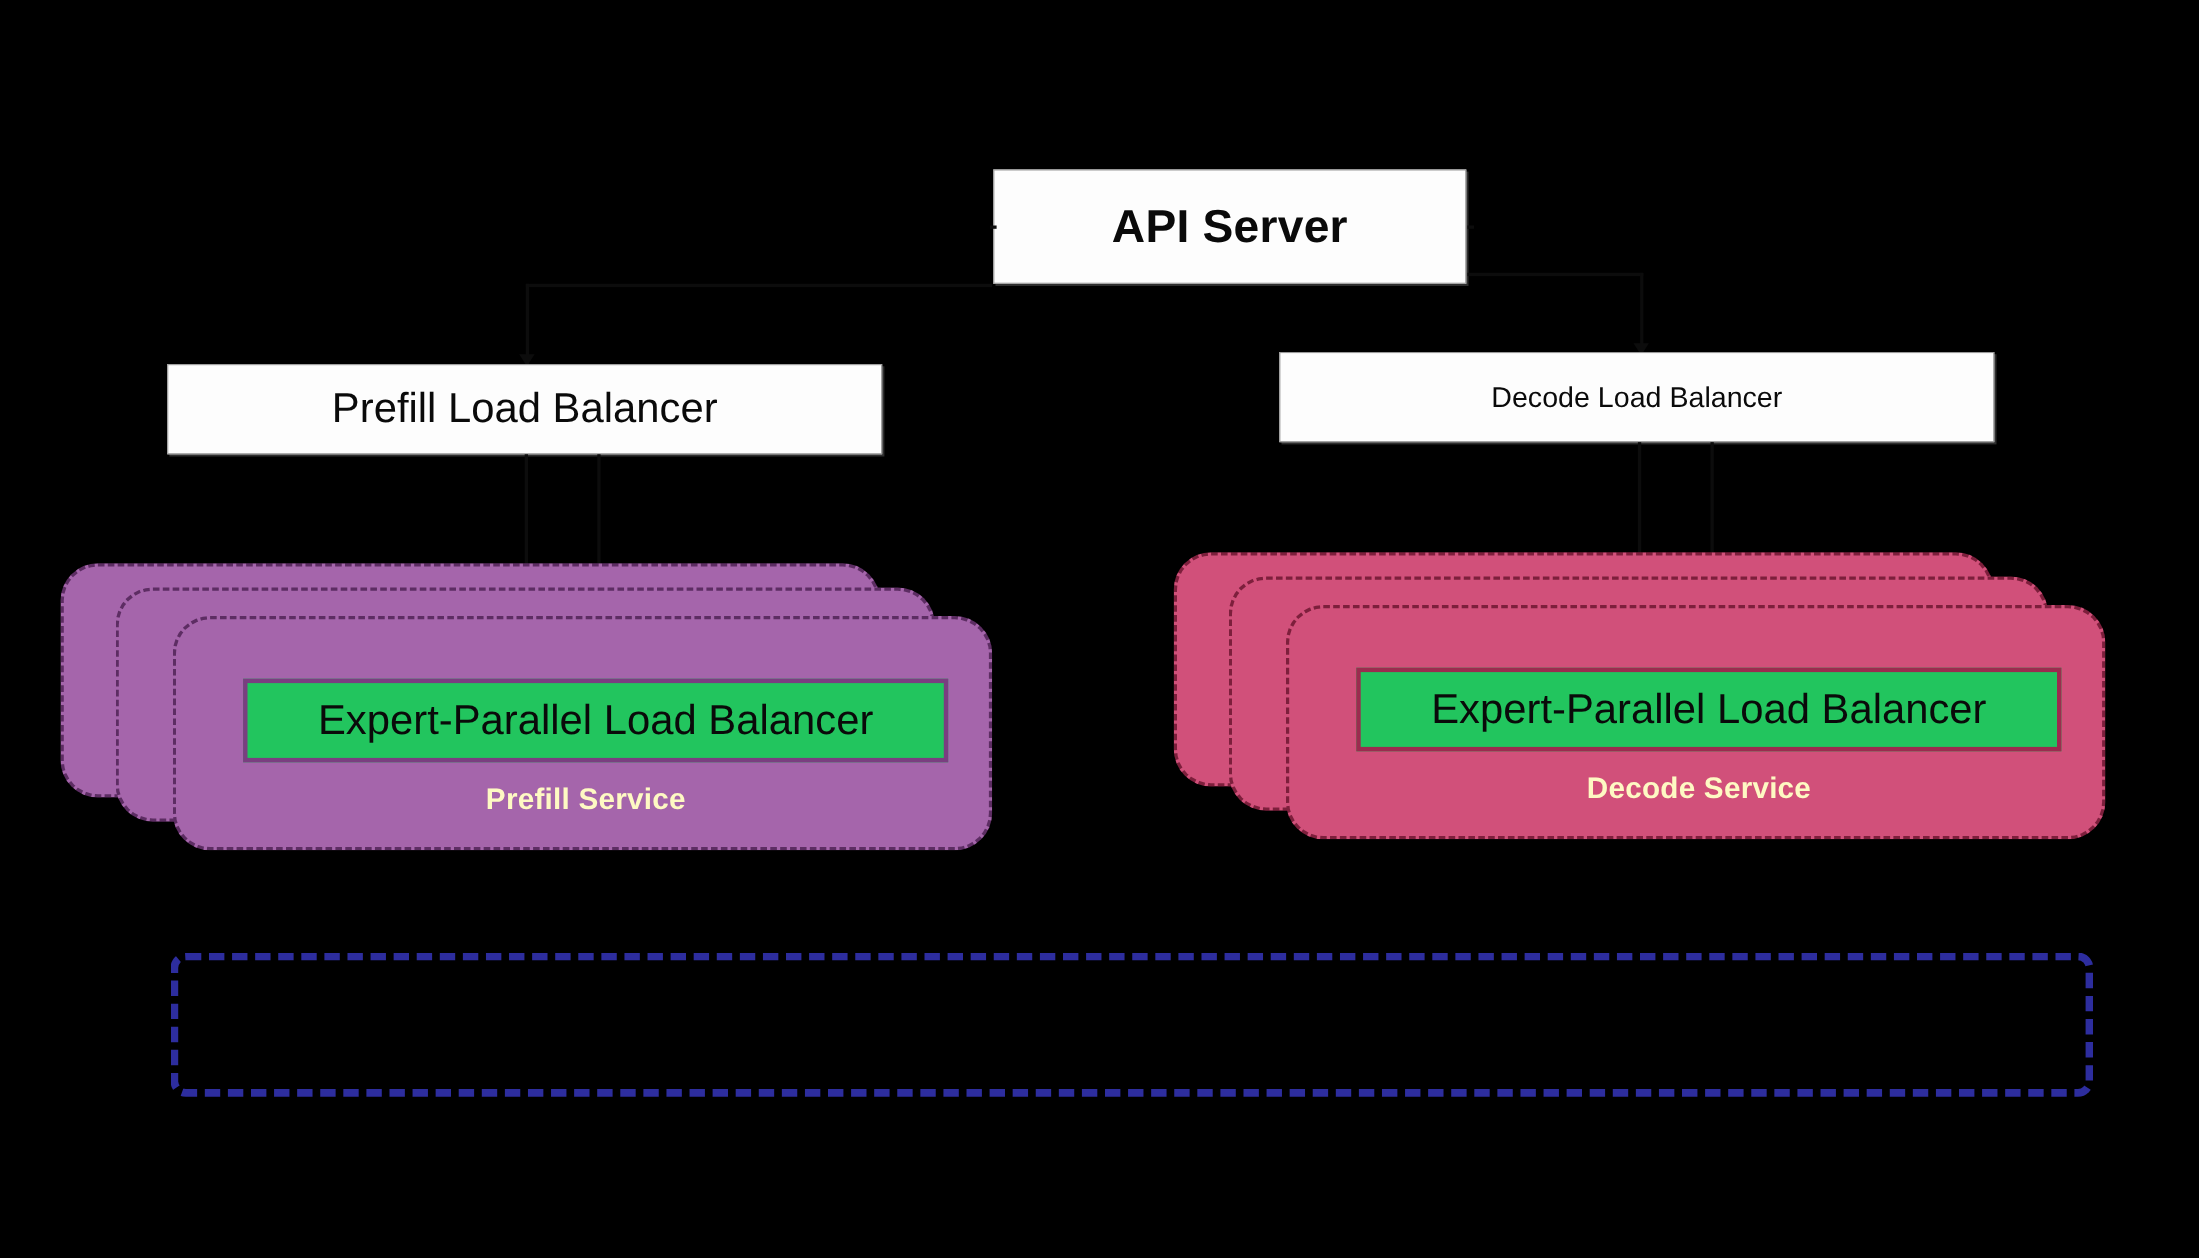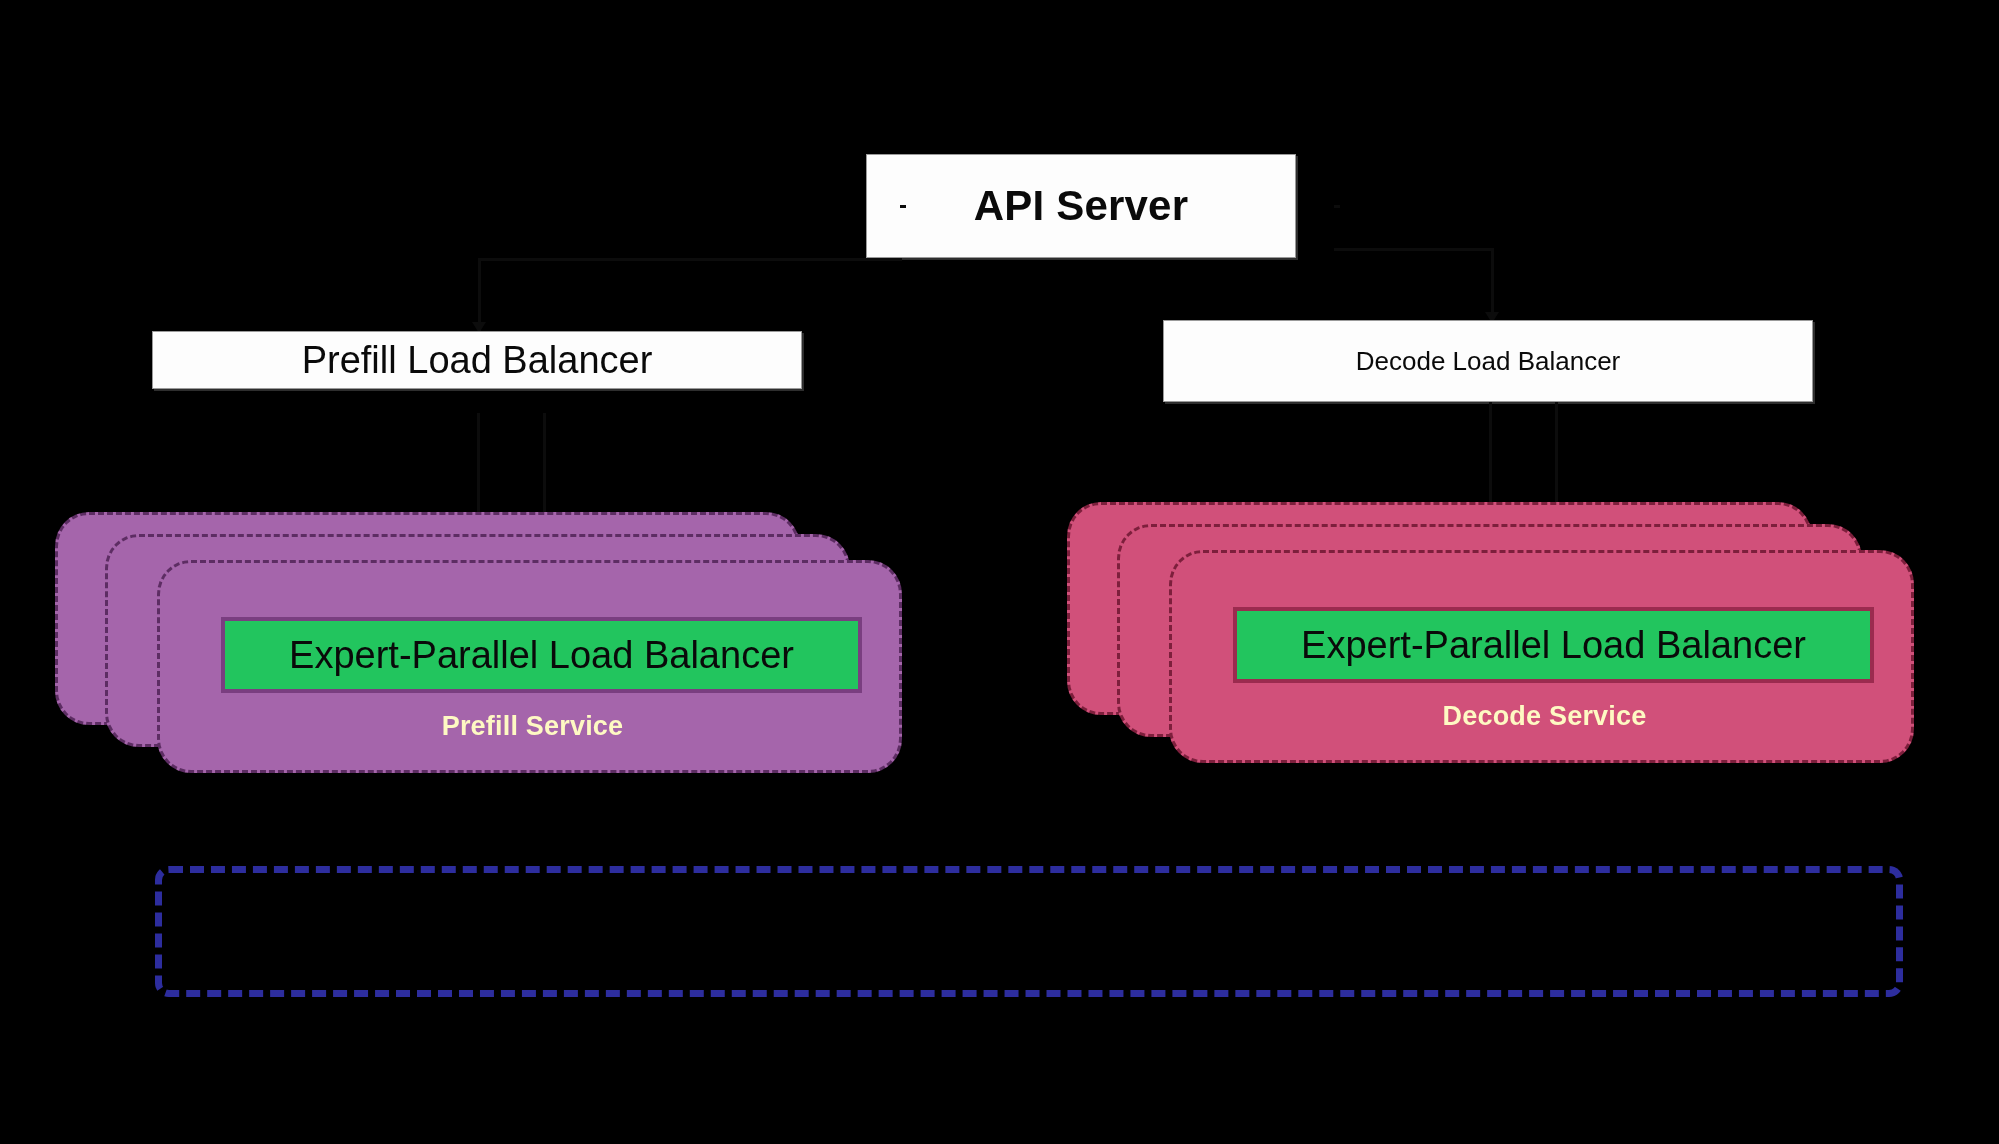--- a/index.html
+++ b/index.html
@@ -25,33 +25,33 @@
     border: 1px solid #9a9a9a;
     box-shadow: 2px 2px 0 rgba(255,255,255,0.18);
     display: flex;
     align-items: center;
     justify-content: center;
     color: #0a0a0a;
     box-sizing: border-box;
   }
 
   #api-server {
-    left: 866px;
+    left: 903px;
     top: 154px;
     width: 430px;
     height: 104px;
     font-size: 42px;
     font-weight: 700;
     letter-spacing: .2px;
   }
   #prefill-lb {
     left: 152px;
     top: 331px;
     width: 650px;
-    height: 58px;
+    height: 82px;
     font-size: 38px;
     font-weight: 400;
   }
   #decode-lb {
     left: 1163px;
     top: 320px;
     width: 650px;
     height: 82px;
     font-size: 26px;
     font-weight: 400;

